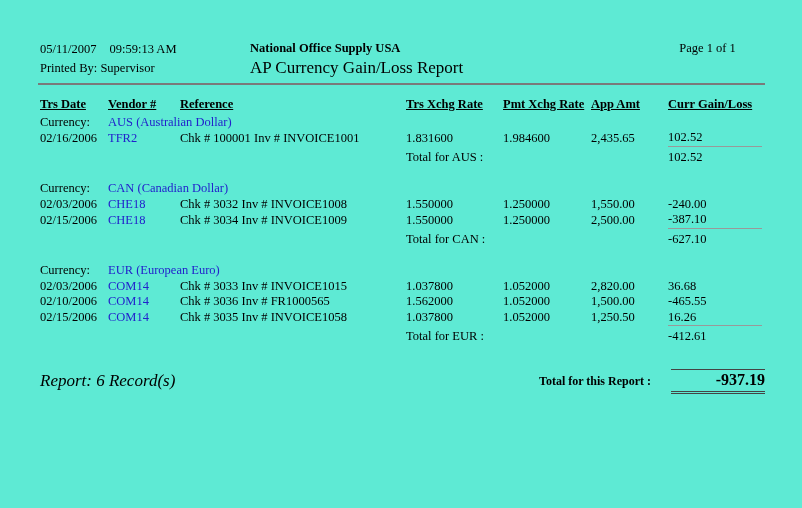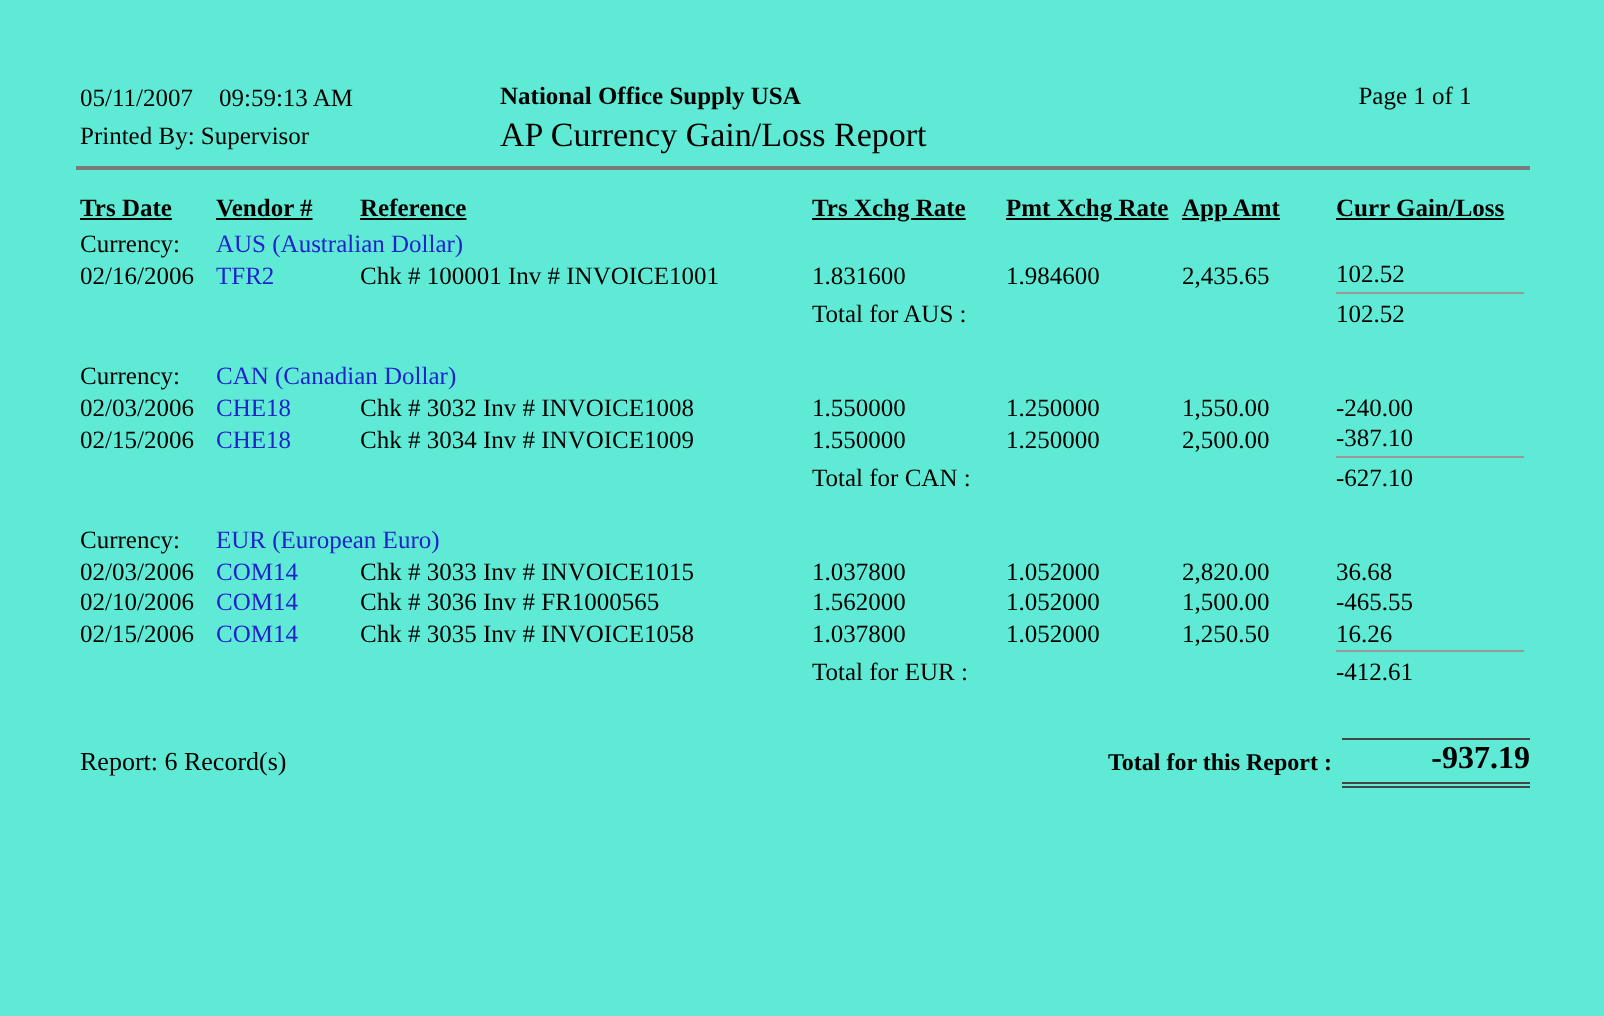--- a/index.html
+++ b/index.html
@@ -49,22 +49,22 @@
   tr.currency-row td { padding-top: 2px; }
   tr.total-row td { padding-top: 3px; }
   .total-label { text-align: right; font-weight: bold; font-size: 12px; }
   .total-val {
     text-align: right; font-weight: bold; font-size: 12px;
     border-top: 1px solid #999;
   }
   tr.spacer td { height: 14px; }
 
   .footer { display: flex; align-items: center; margin: 24px 37px 0 40px; }
-  .record-count { flex: 1; font-size: 13px; }
-  .report-total-label { font-weight: bold; font-size: 12px; margin-right: 5px; }
+  .record-count { flex: 1; font-style: italic; font-size: 17px; }
+  .report-total-label { font-weight: bold; font-size: 12px; margin-right: 20px; }
   .report-total-box {
     width: 94px; text-align: right; font-weight: bold; font-size: 16px;
     border-top: 1px solid #444; border-bottom: 3px double #444;
     padding: 1px 0 2px 0;
   }
 </style>
 </head>
 <body>
 
 <div class="page">

